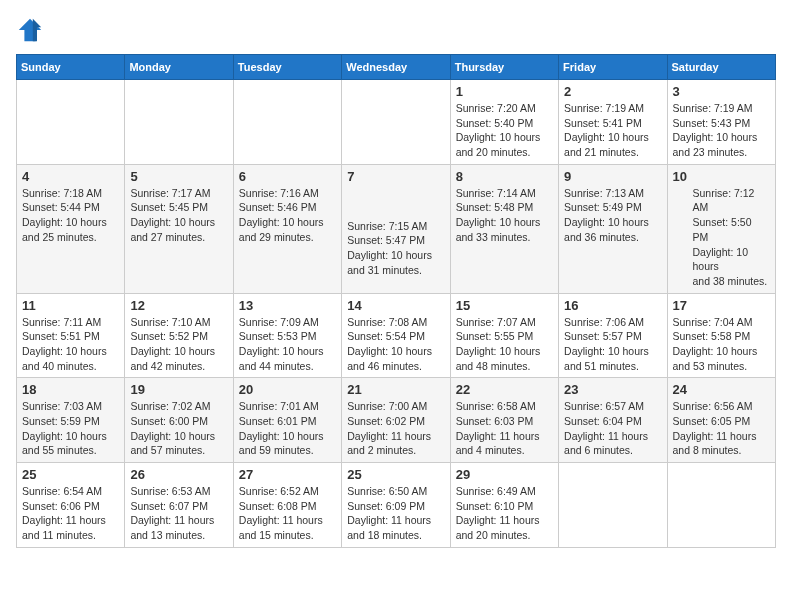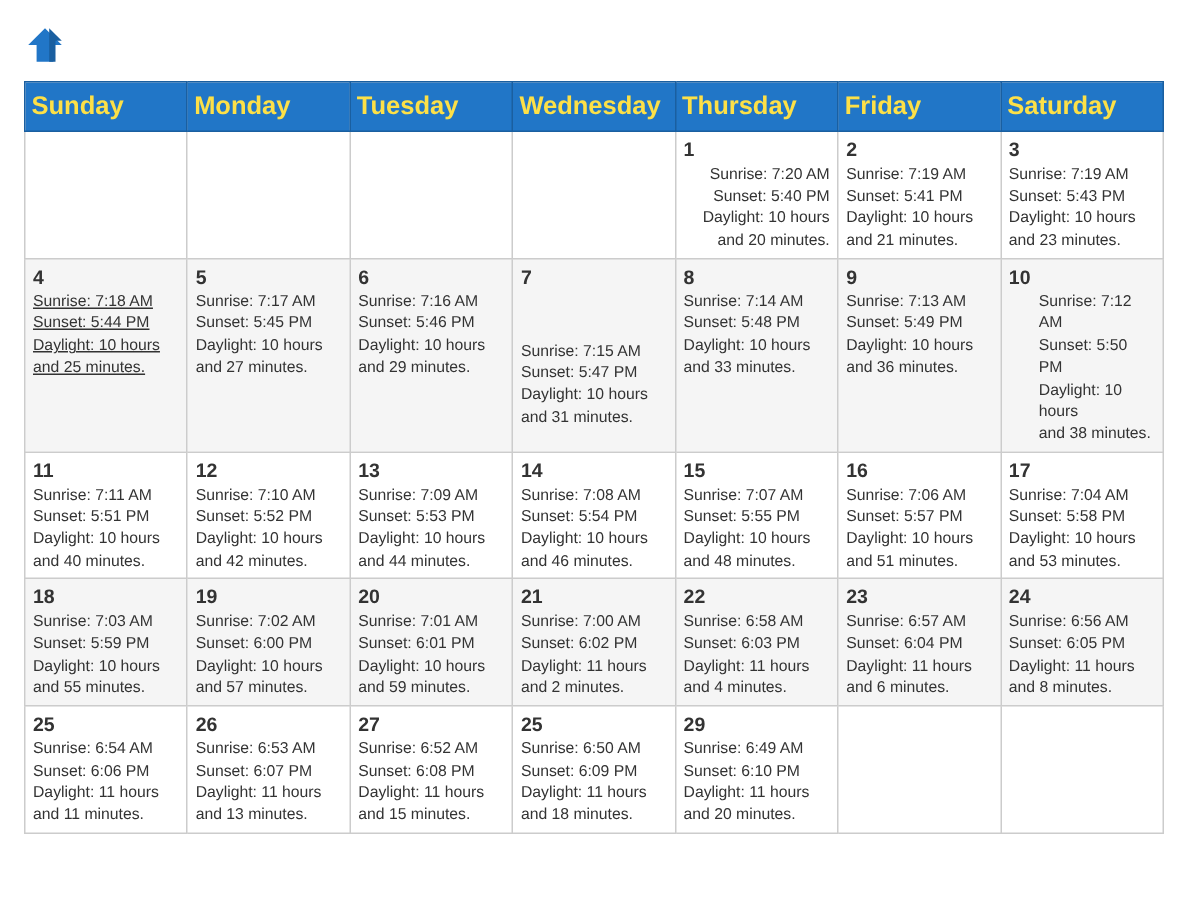--- a/index.html
+++ b/index.html
@@ -48,22 +48,22 @@
       font-size: 16px;
       color: #333;
     }
     .calendar {
       width: 100%;
       border-collapse: collapse;
       border: 1px solid #ccc;
     }
     .calendar th {
       background-color: #2176c7;
-      color: #fde047;
-      font-size: 17px;
+      color: #ffffff;
+      font-size: 11px;
       font-weight: bold;
       padding: 6px 4px;
       text-align: left;
       border: 1px solid #1a5fa0;
     }
     .calendar td {
       vertical-align: top;
       border: 1px solid #ccc;
       padding: 4px 5px;
       width: calc(100% / 7);
@@ -124,21 +124,21 @@
       </tr>
   </thead>
   <tbody id="calendar-body">
   <tr>
         <td class="empty-cell" style="background: rgb(255, 255, 255);"></td>
         <td class="empty-cell" style="background: rgb(255, 255, 255);"></td>
         <td class="empty-cell" style="background: rgb(255, 255, 255);"></td>
         <td class="empty-cell" style="background: rgb(255, 255, 255);"></td>
         <td style="background: rgb(255, 255, 255);">
           <span class="day-num">1</span>
-          <div class="day-info" style="white-space: pre-line; text-align: right;">Sunrise: 7:20 AM
+          <div class="day-info" style="white-space: pre-line;">Sunrise: 7:20 AM
 Sunset: 5:40 PM
 Daylight: 10 hours
 and 20 minutes.</div>
         </td>
         <td style="background: rgb(255, 255, 255);">
           <span class="day-num">2</span>
           <div class="day-info" style="white-space: pre-line;">Sunrise: 7:19 AM
 Sunset: 5:41 PM
 Daylight: 10 hours
 and 21 minutes.</div>
@@ -147,21 +147,21 @@
           <span class="day-num">3</span>
           <div class="day-info" style="white-space: pre-line;">Sunrise: 7:19 AM
 Sunset: 5:43 PM
 Daylight: 10 hours
 and 23 minutes.</div>
         </td>
       </tr>
       <tr>
         <td style="background: rgb(245, 245, 245);">
           <span class="day-num">4</span>
-          <div class="day-info" style="white-space: pre-line; text-decoration: underline;">Sunrise: 7:18 AM
+          <div class="day-info" style="white-space: pre-line;">Sunrise: 7:18 AM
 Sunset: 5:44 PM
 Daylight: 10 hours
 and 25 minutes.</div>
         </td>
         <td style="background: rgb(245, 245, 245);">
           <span class="day-num">5</span>
           <div class="day-info" style="white-space: pre-line;">Sunrise: 7:17 AM
 Sunset: 5:45 PM
 Daylight: 10 hours
 and 27 minutes.</div>

